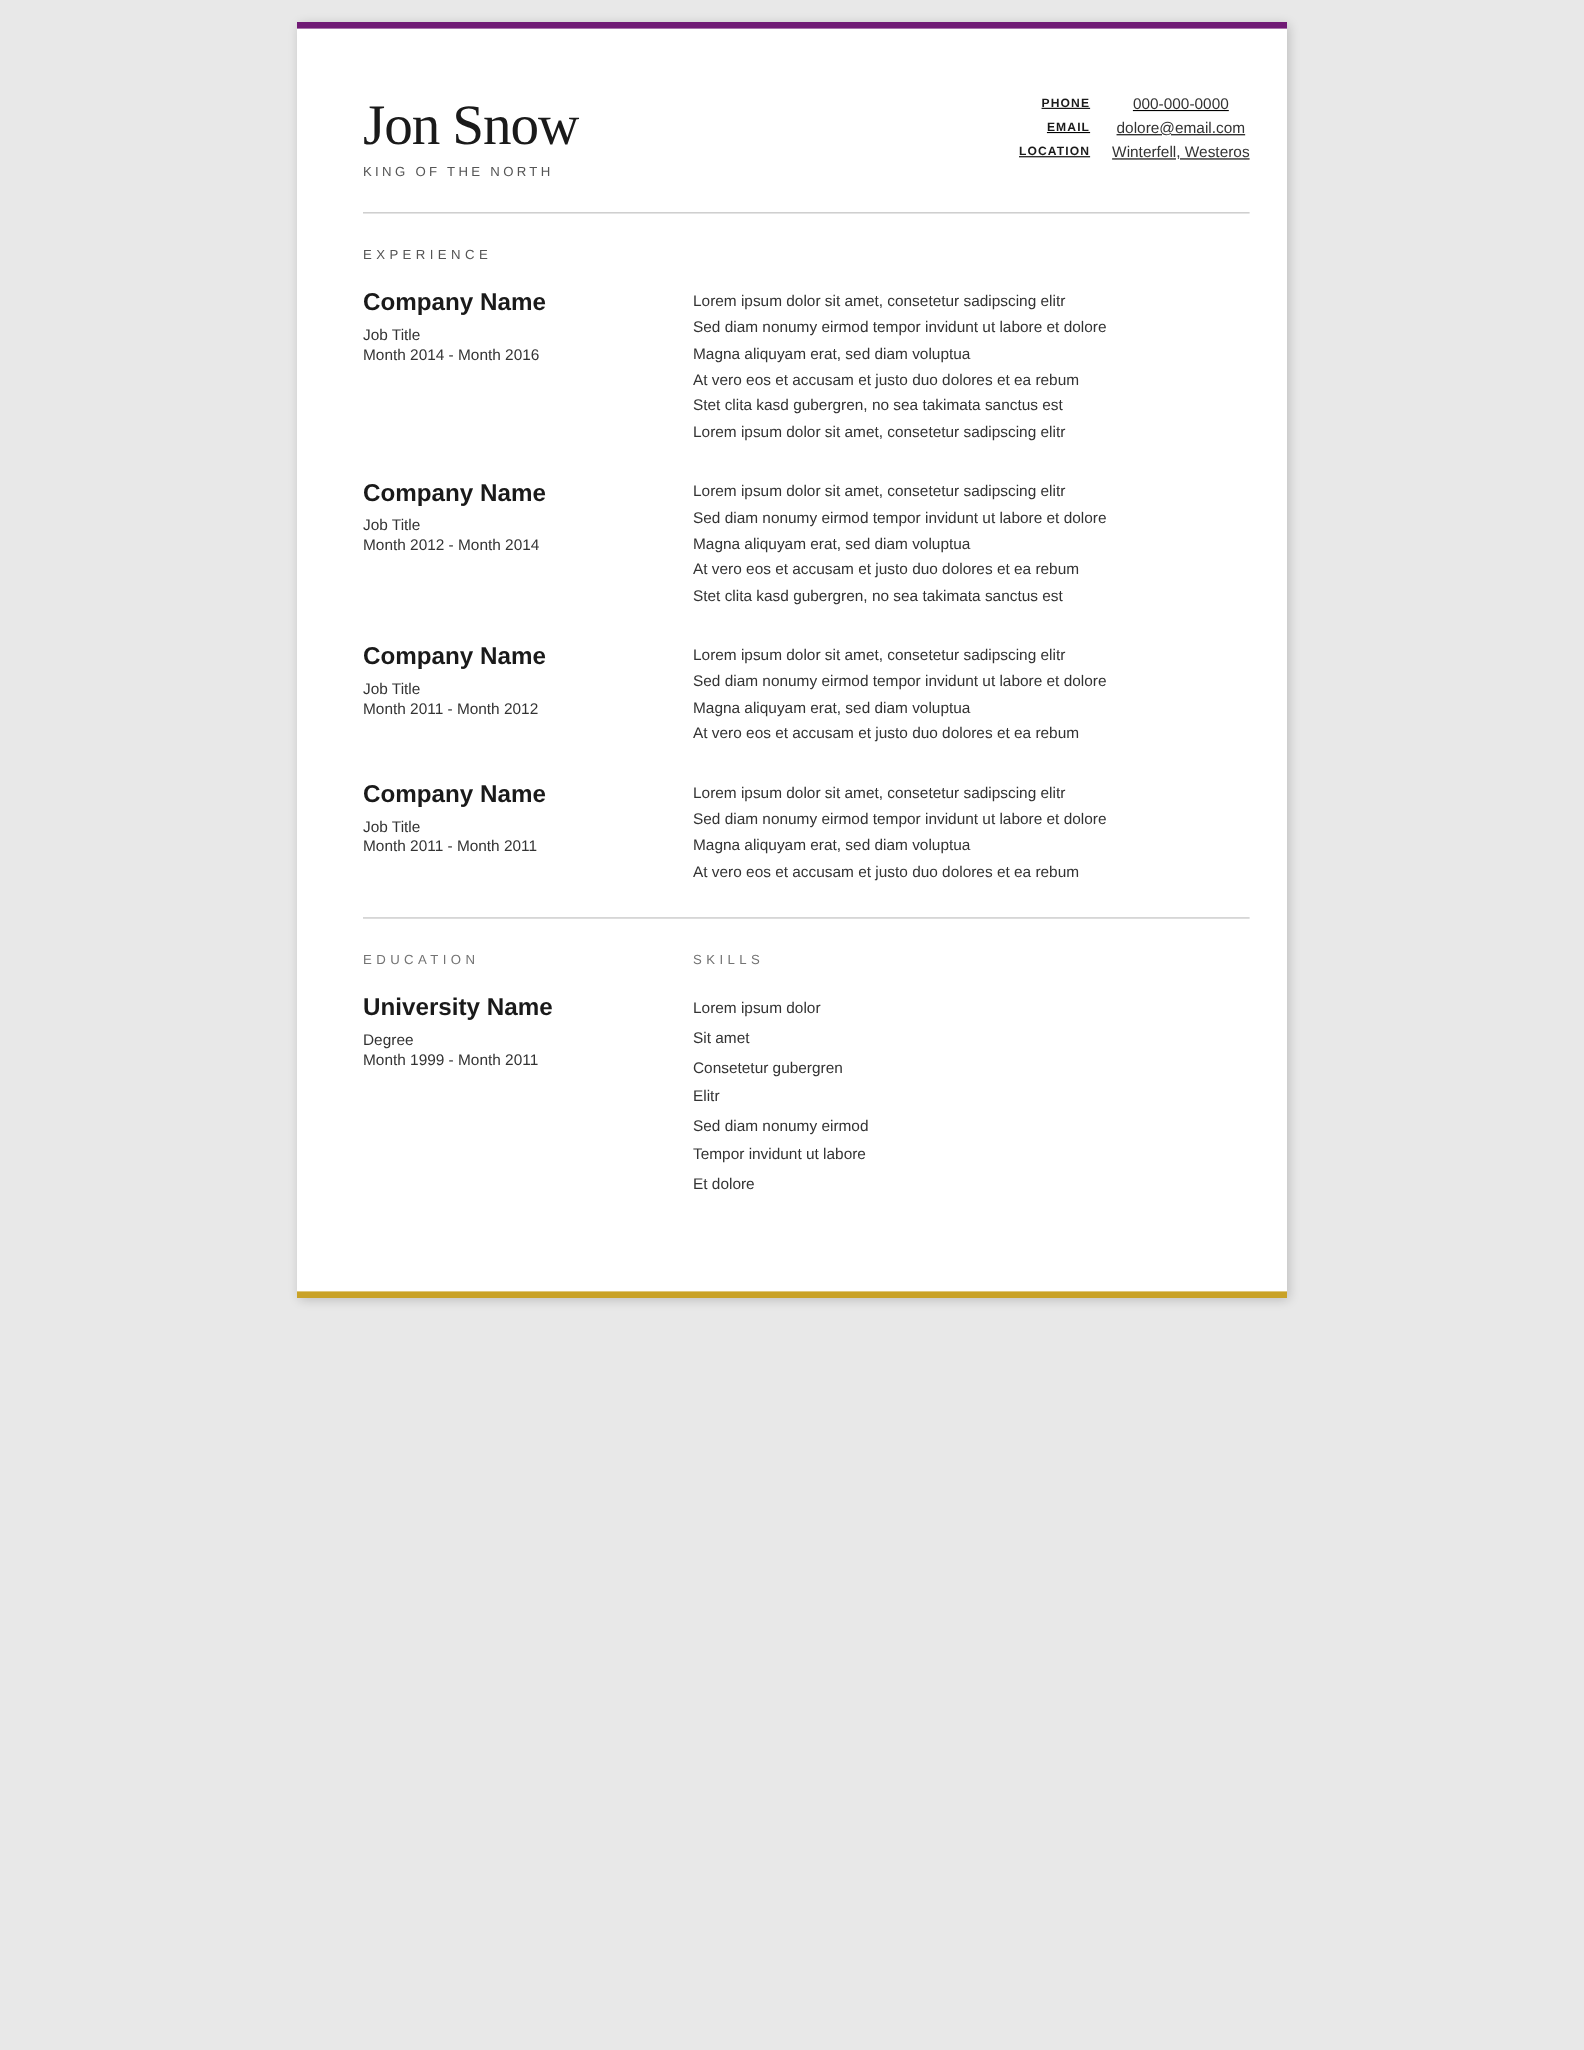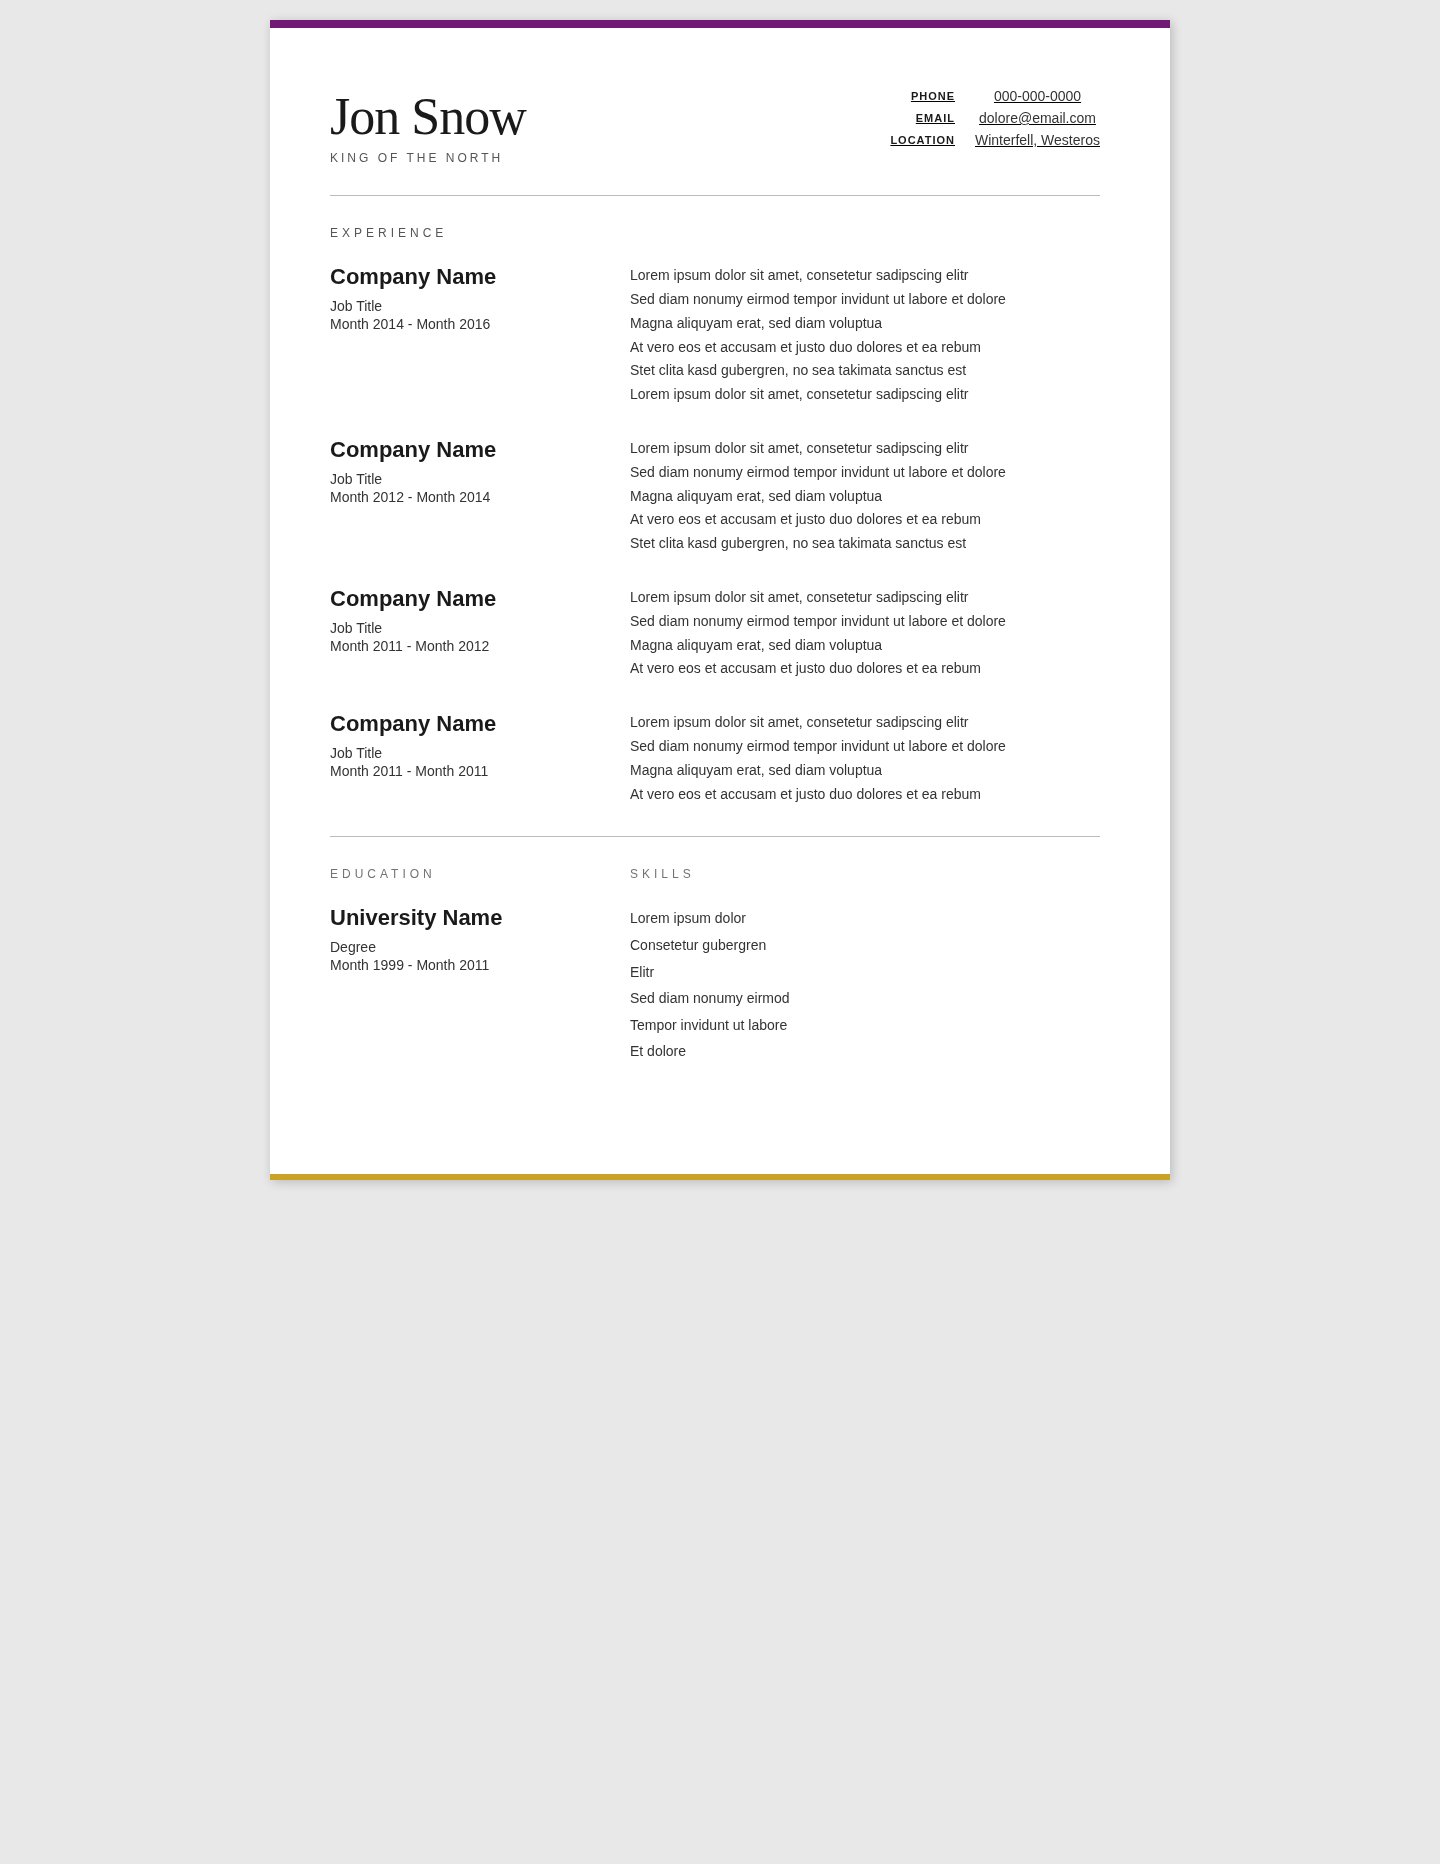--- a/index.html
+++ b/index.html
@@ -15,23 +15,23 @@
       align-items: flex-start;
       min-height: 100vh;
       padding: 20px;
       font-family: Georgia, 'Times New Roman', serif;
     }
 
     .resume-page {
       background: #ffffff;
       width: 900px;
       min-height: 1160px;
-      padding: 60px 70px 60px 60px;
+      padding: 60px 34px 60px 60px;
       box-shadow: 2px 2px 10px rgba(0,0,0,0.2);
-      border-top: 8px solid #701a75;
+      border-top: 6px solid #701a75;
       border-bottom: 6px solid #c9a227;
     }
 
     
     .header {
       display: flex;
       justify-content: space-between;
       align-items: flex-start;
       margin-bottom: 30px;
     }
@@ -299,20 +299,21 @@
       <div class="bottom-section-label">EDUCATION</div>
       <div class="university-name">University Name</div>
       <div class="degree">Degree</div>
       <div class="edu-dates">Month 1999 - Month 2011</div>
     </div>
 
     <div class="skills-col">
       <div class="bottom-section-label">SKILLS</div>
       <div class="skills-list">
         <div>Lorem ipsum dolor</div>
+        <div>Sit amet</div>
         <div>Consetetur gubergren</div>
         <div>Elitr</div>
         <div>Sed diam nonumy eirmod</div>
         <div>Tempor invidunt ut labore</div>
         <div>Et dolore</div>
       </div>
     </div>
 
   </div>
 

